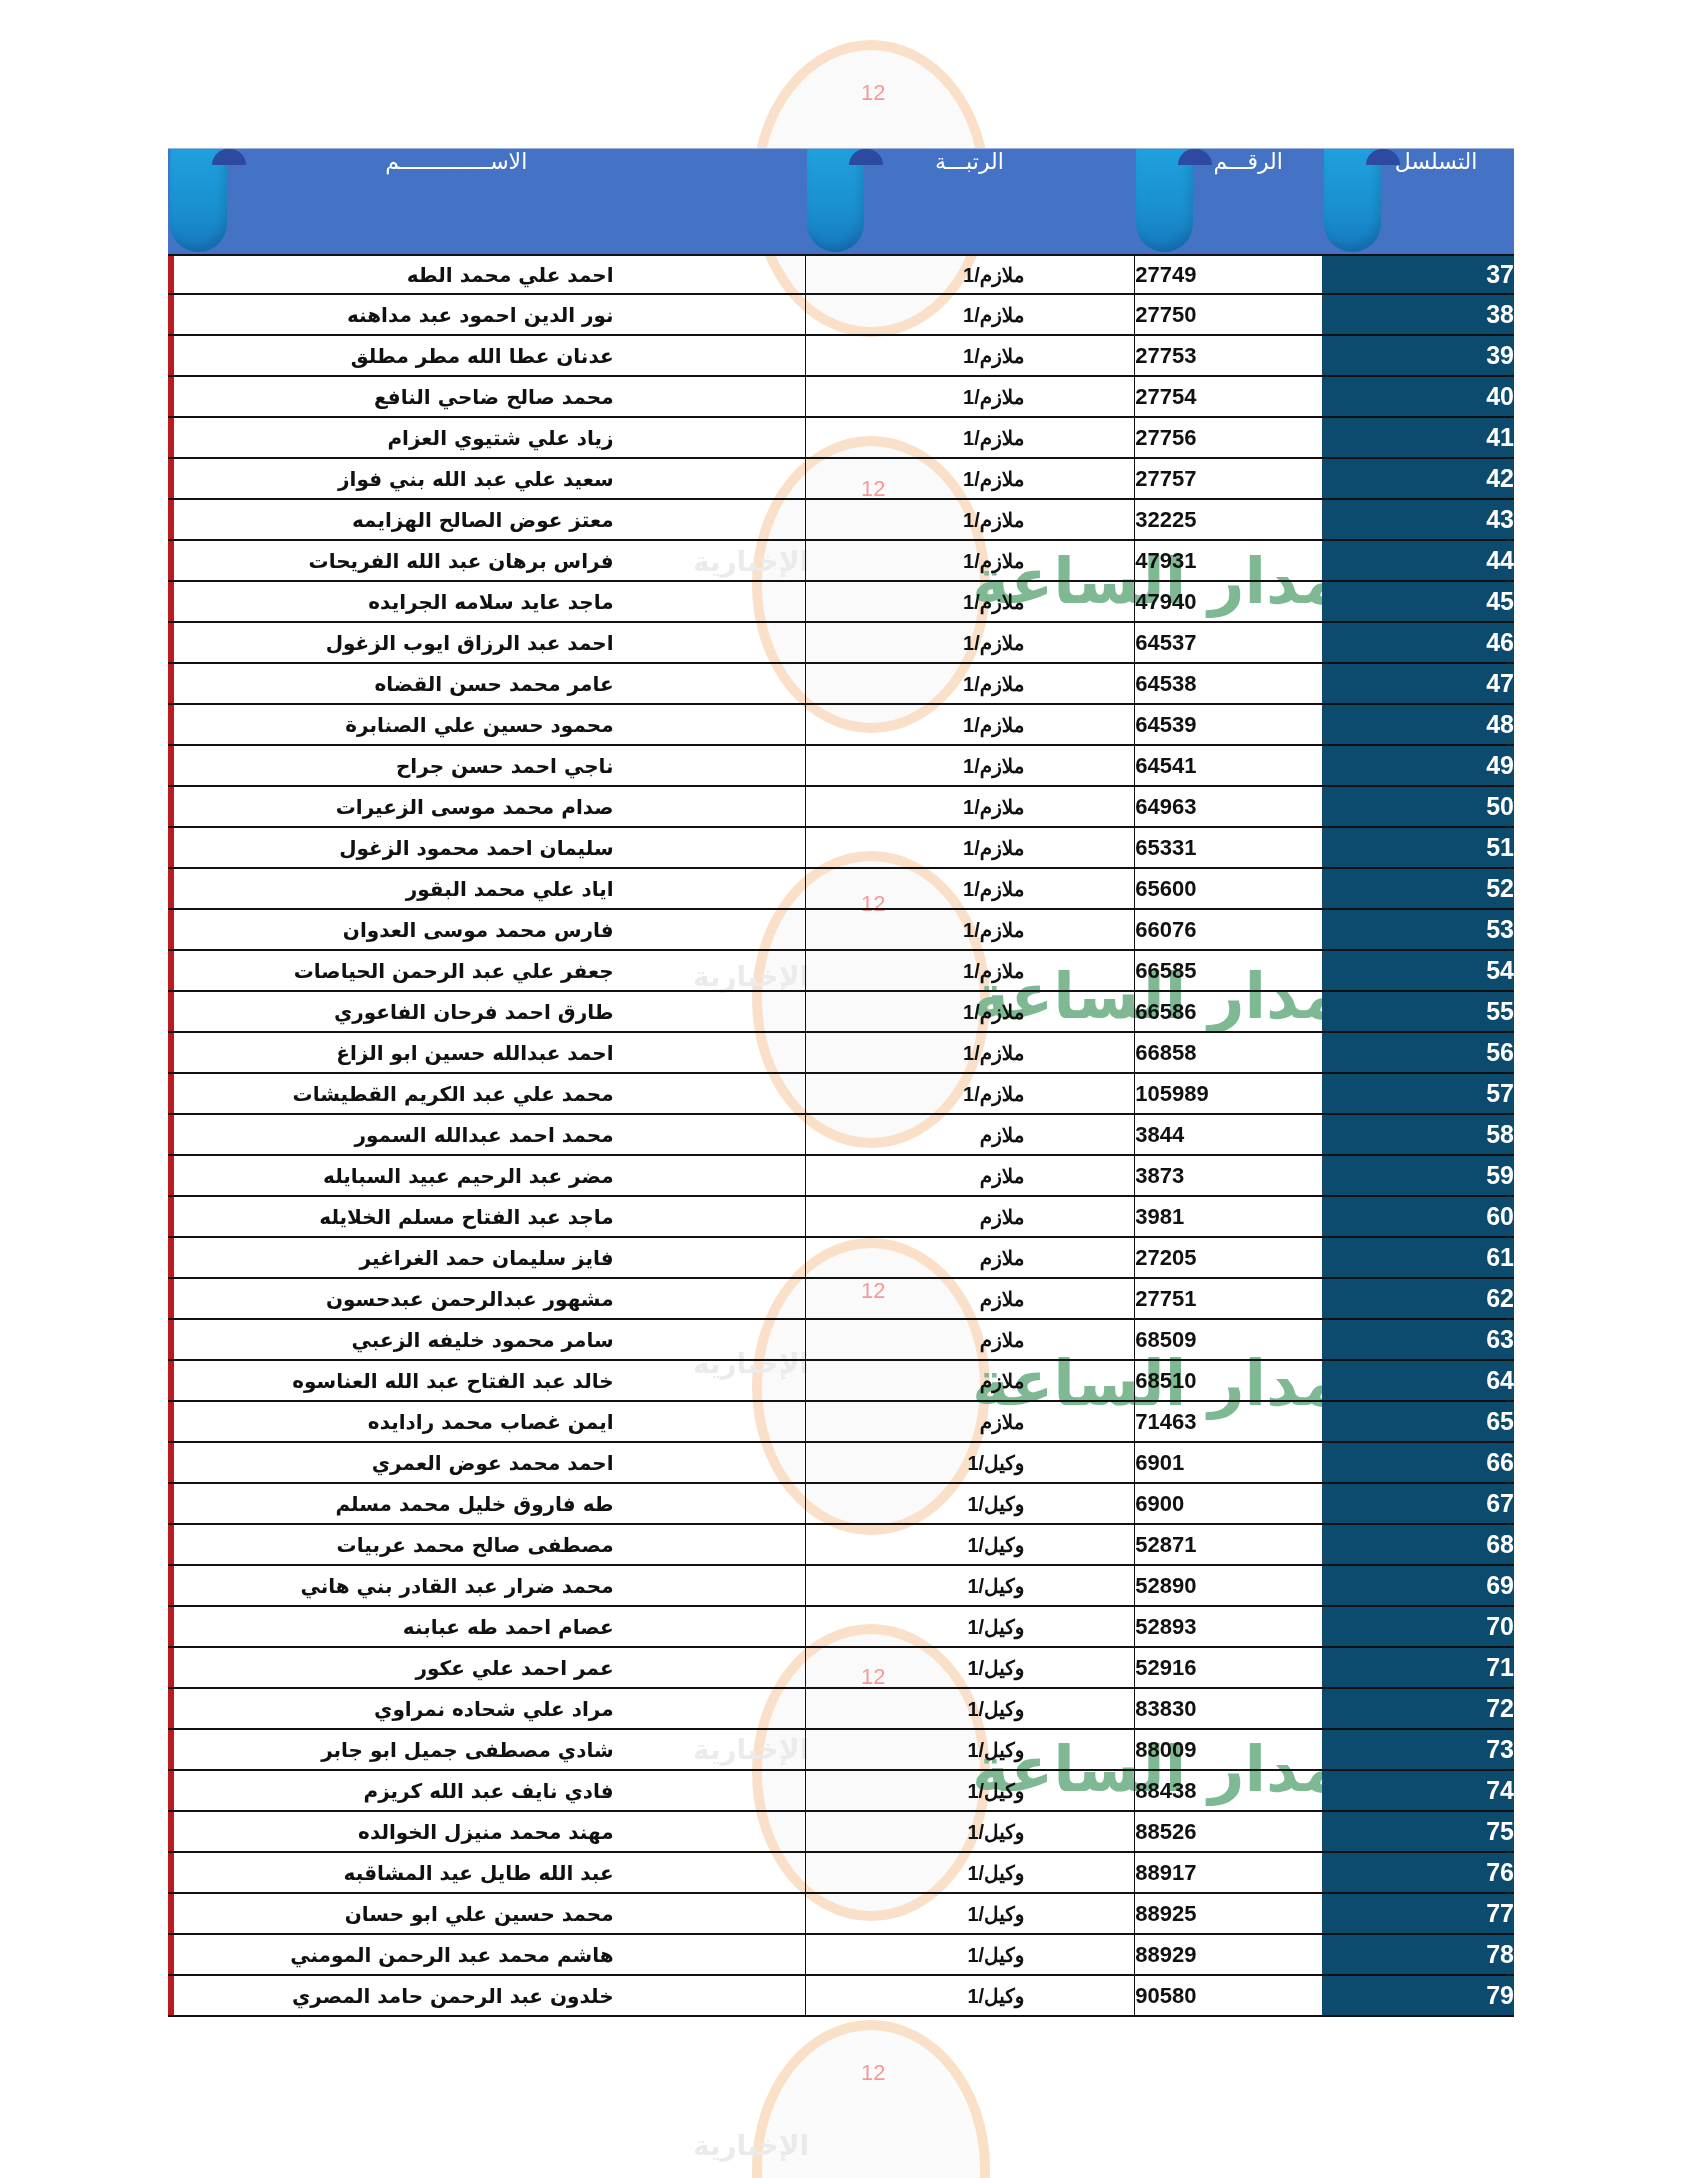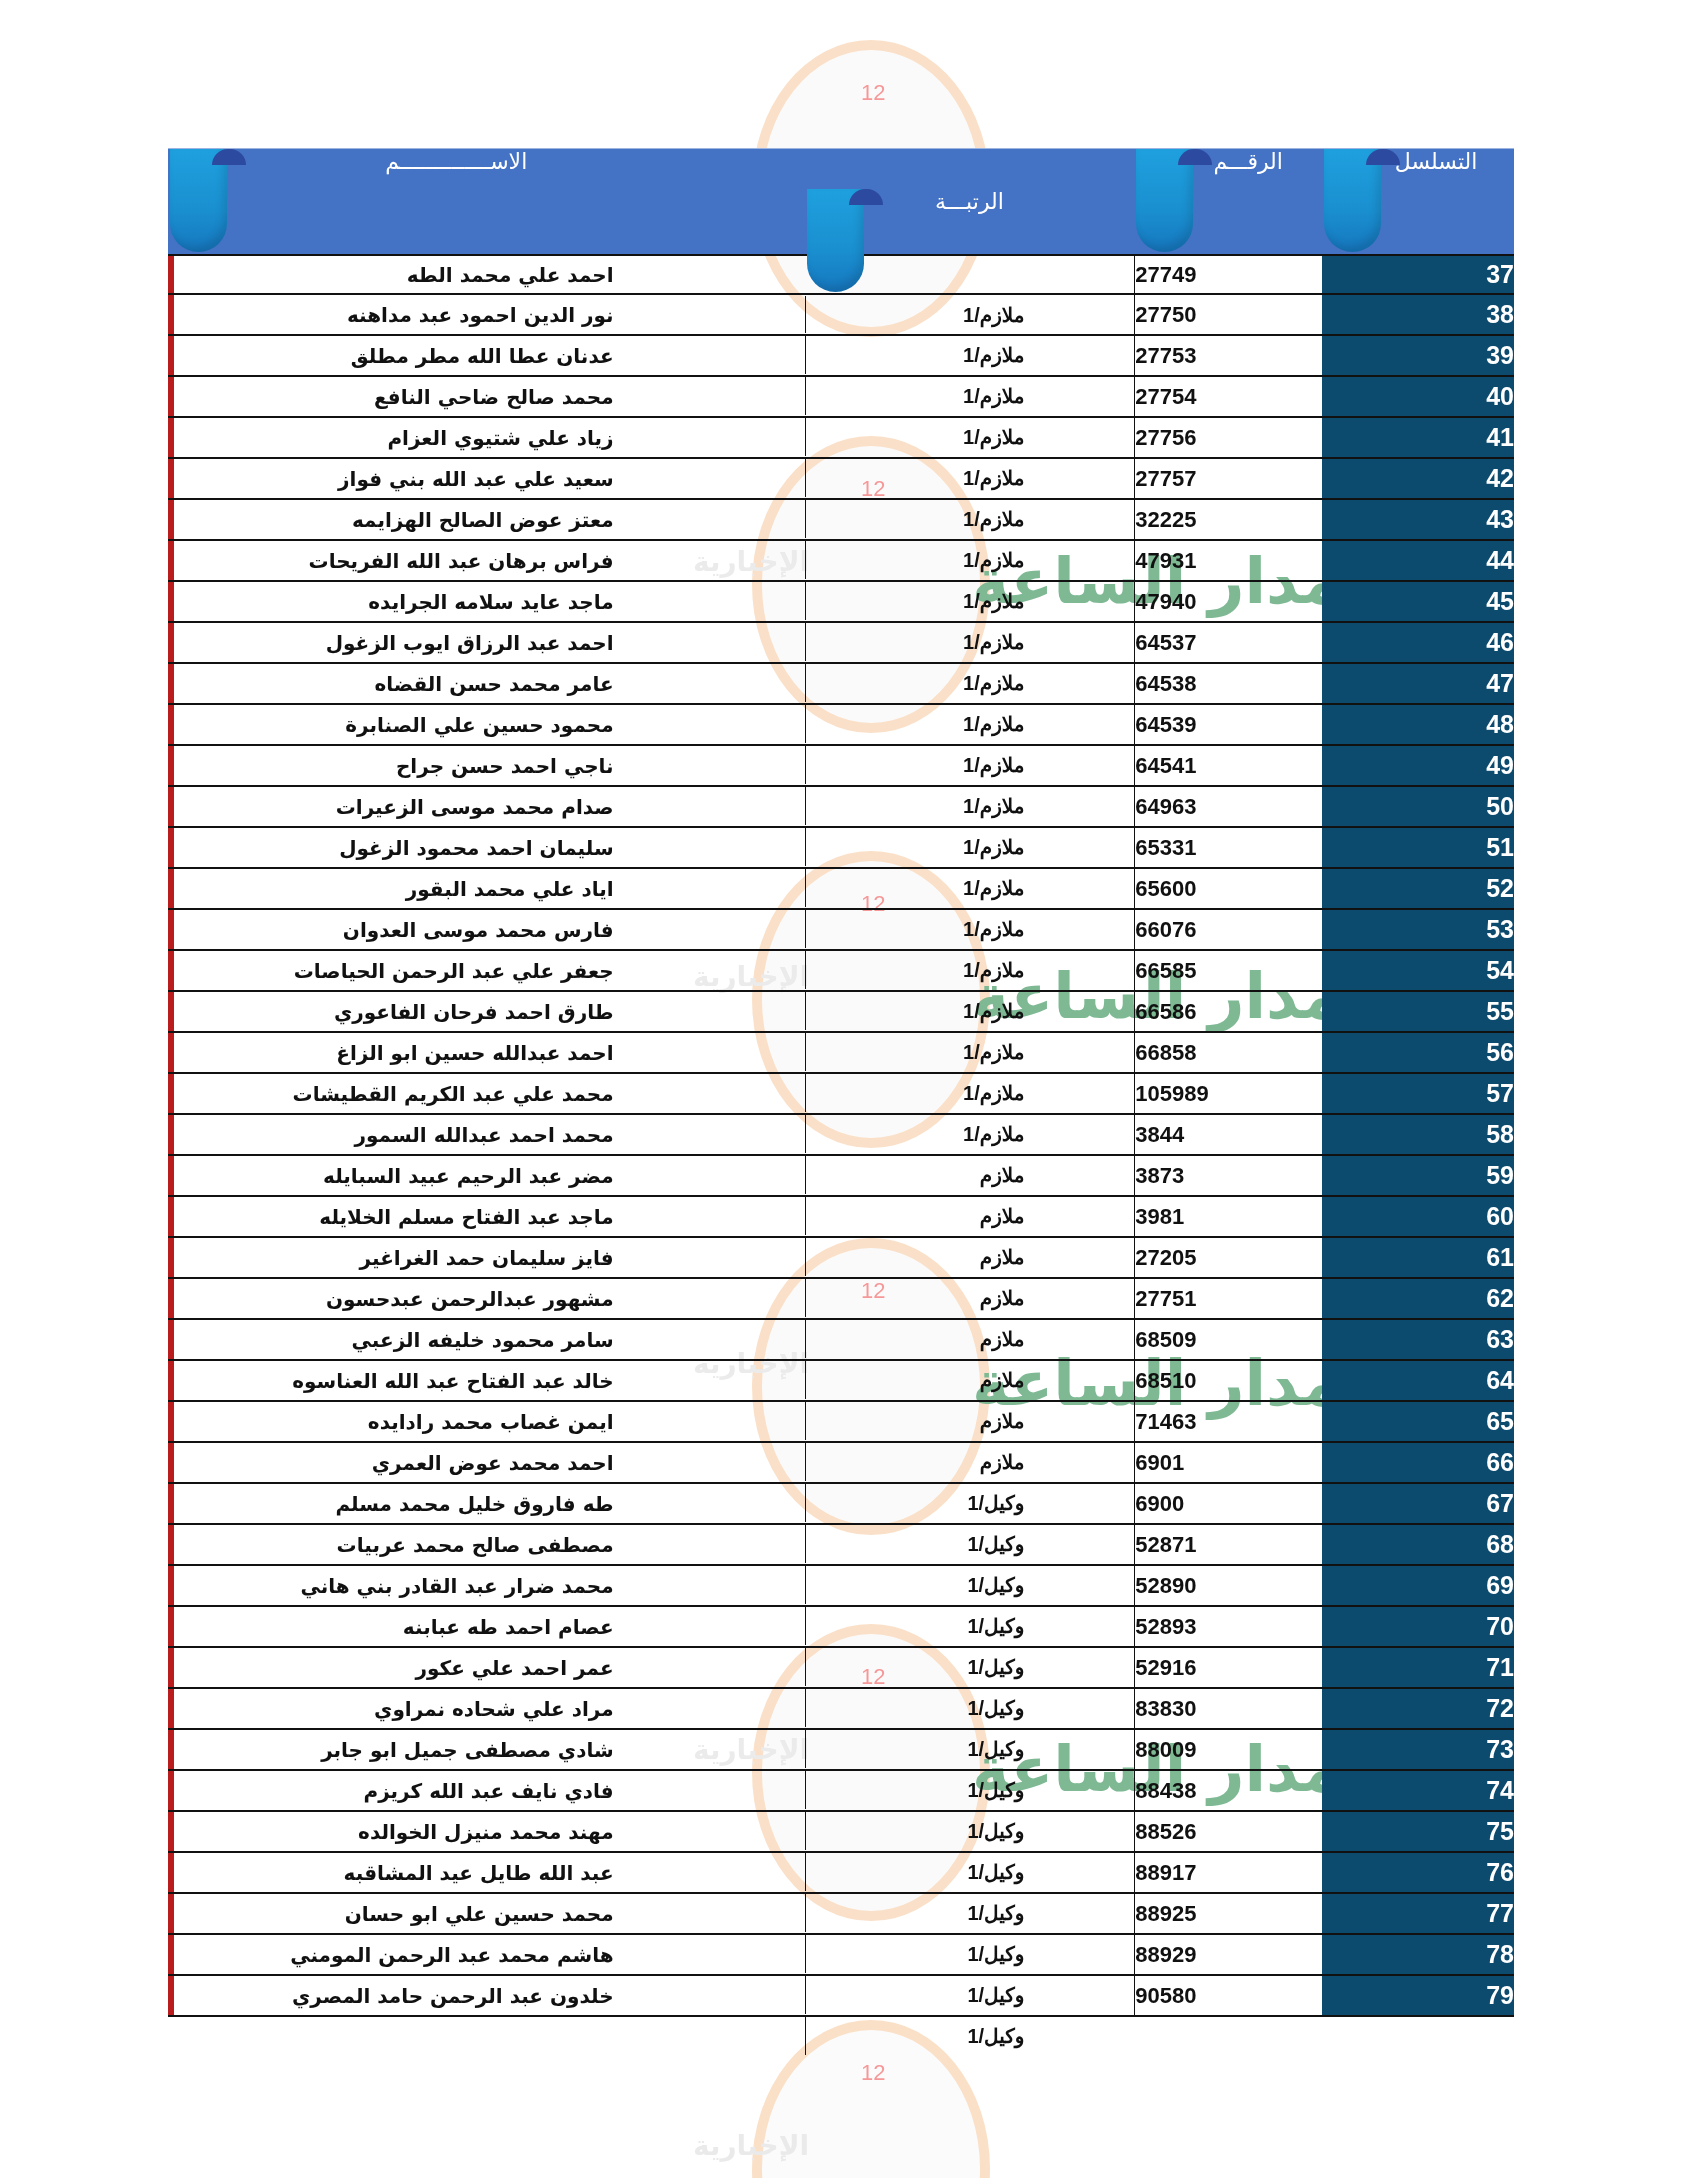--- a/index.html
+++ b/index.html
@@ -15,21 +15,21 @@
 
   
   .table { position: absolute; left: 168px; top: 148px; width: 1346px; z-index: 2; }
   .header { position: relative; height: 105px; background: #4472C4; display: flex; flex-direction: row-reverse; border-top: 1px solid #9db3e0; }
   .hcell { position: relative; height: 100%; display: flex; justify-content: center; color: #ffffff; font-family: "DejaVu Sans", sans-serif; font-size: 22px; direction: rtl; }
   .capsule { position: absolute; left: 2px; top: 0; width: 57px; height: 103px; border-radius: 0 0 29px 29px; background: linear-gradient(180deg, #1fa0de 0%, #1a8fd0 60%, #1677bf 100%); box-shadow: inset -4px -6px 8px rgba(0,0,0,0.12); }
   .capsule-cap { position: absolute; left: 44px; top: 0; width: 34px; height: 16px; border-radius: 17px 17px 0 0; background: #2c4aa0; }
 
   .c-serial { width: 192px; }
   .c-number { width: 188px; }
-  .c-rank { width: 330px; margin-top: 40px; }
+  .c-rank { width: 330px; }
   .c-name { width: 637px; }
 
   .row { display: flex; flex-direction: row-reverse; height: 41px; border-bottom: 2.5px solid #111; box-sizing: border-box; }
   .row:first-child { border-top: 2.5px solid #111; }
   .cell { height: 100%; display: flex; align-items: center; box-sizing: border-box; font-family: "Liberation Sans", sans-serif; font-weight: bold; color: #111; }
   .cell.c-serial { background: #0c4a6e; color: #ffffff; justify-content: flex-end; font-size: 25px; }
   .cell.c-number { justify-content: flex-start; font-size: 22px; border-left: 1.5px solid #111; }
   .cell.c-rank { justify-content: center; font-size: 20px; direction: rtl; border-left: 1.5px solid #111; padding-right: 0; }
   .cell.c-rank span { display: inline-block; width: 109px; text-align: right; }
   .cell.c-name { justify-content: flex-start; direction: rtl; font-size: 20px; padding-right: 191px; border-left: 6px solid #b91c1c; font-family: "DejaVu Sans", sans-serif; }

